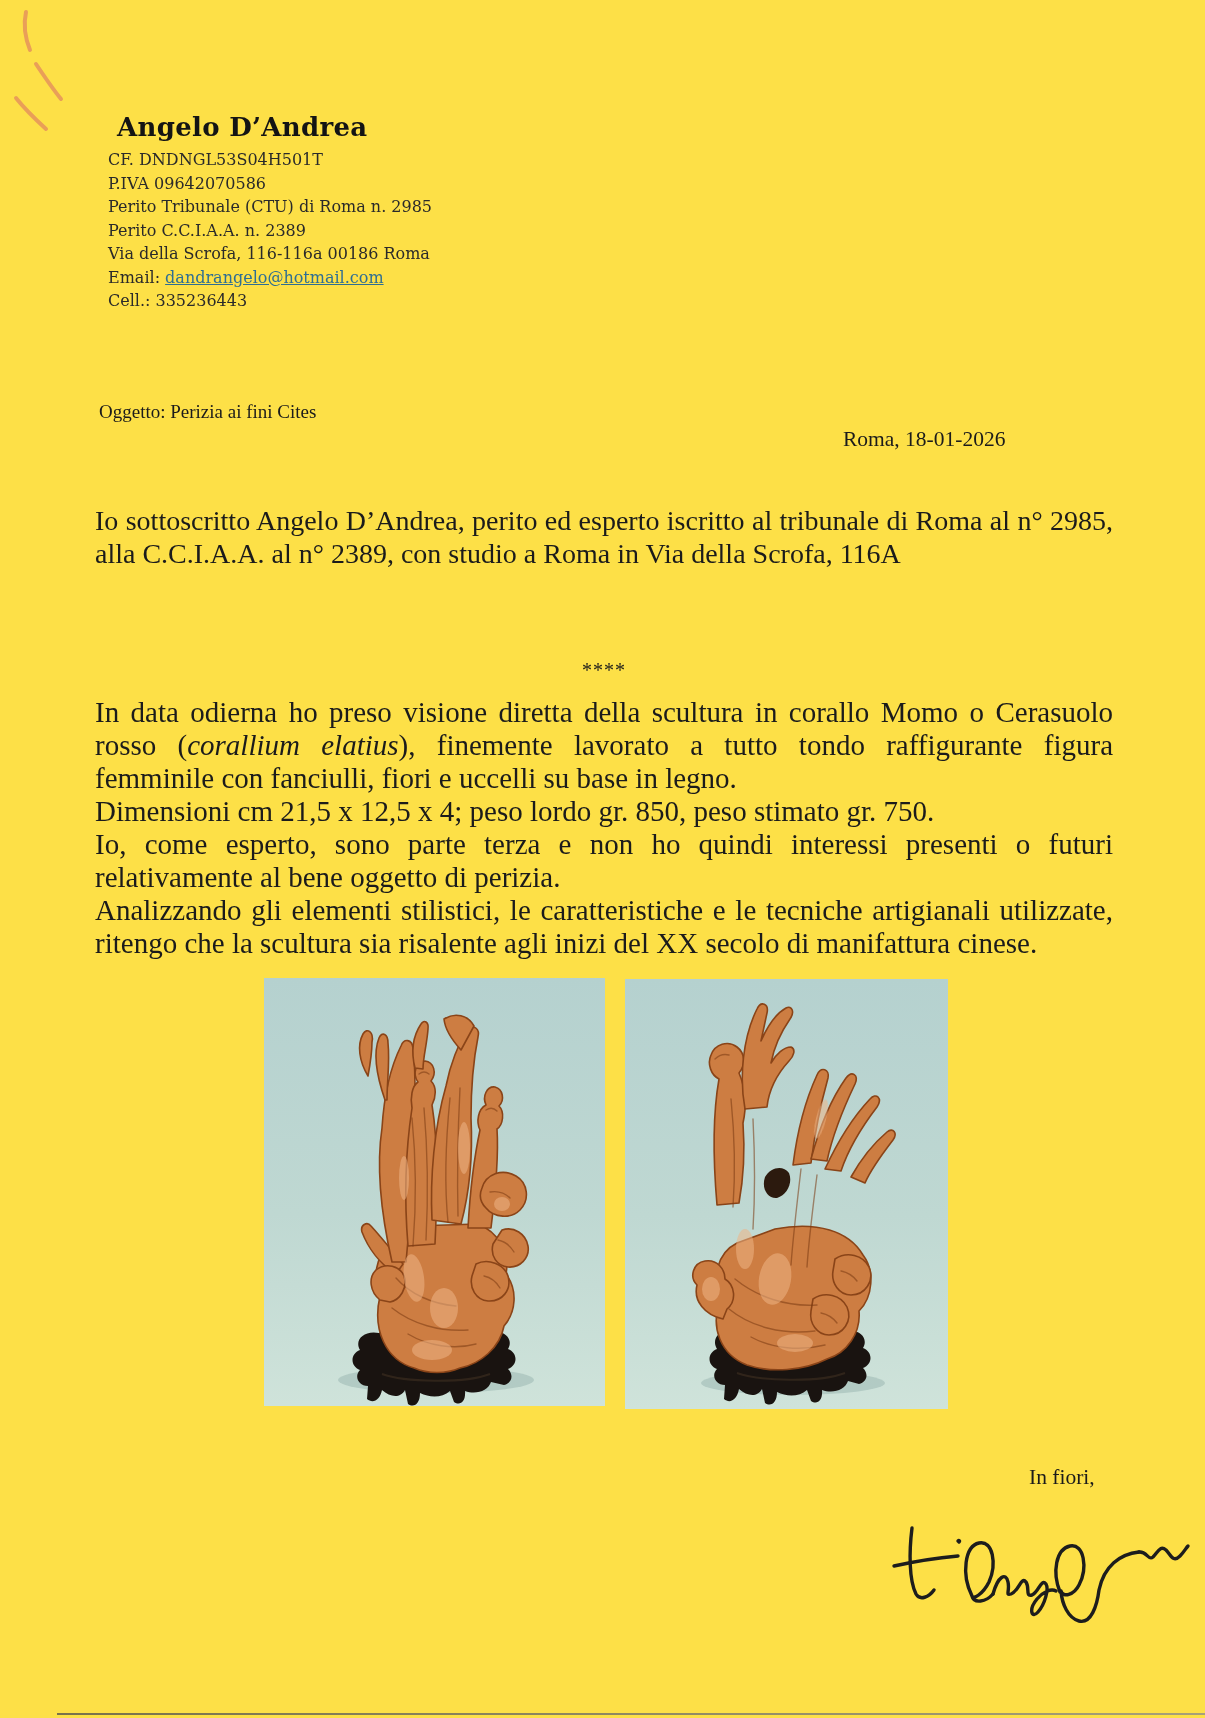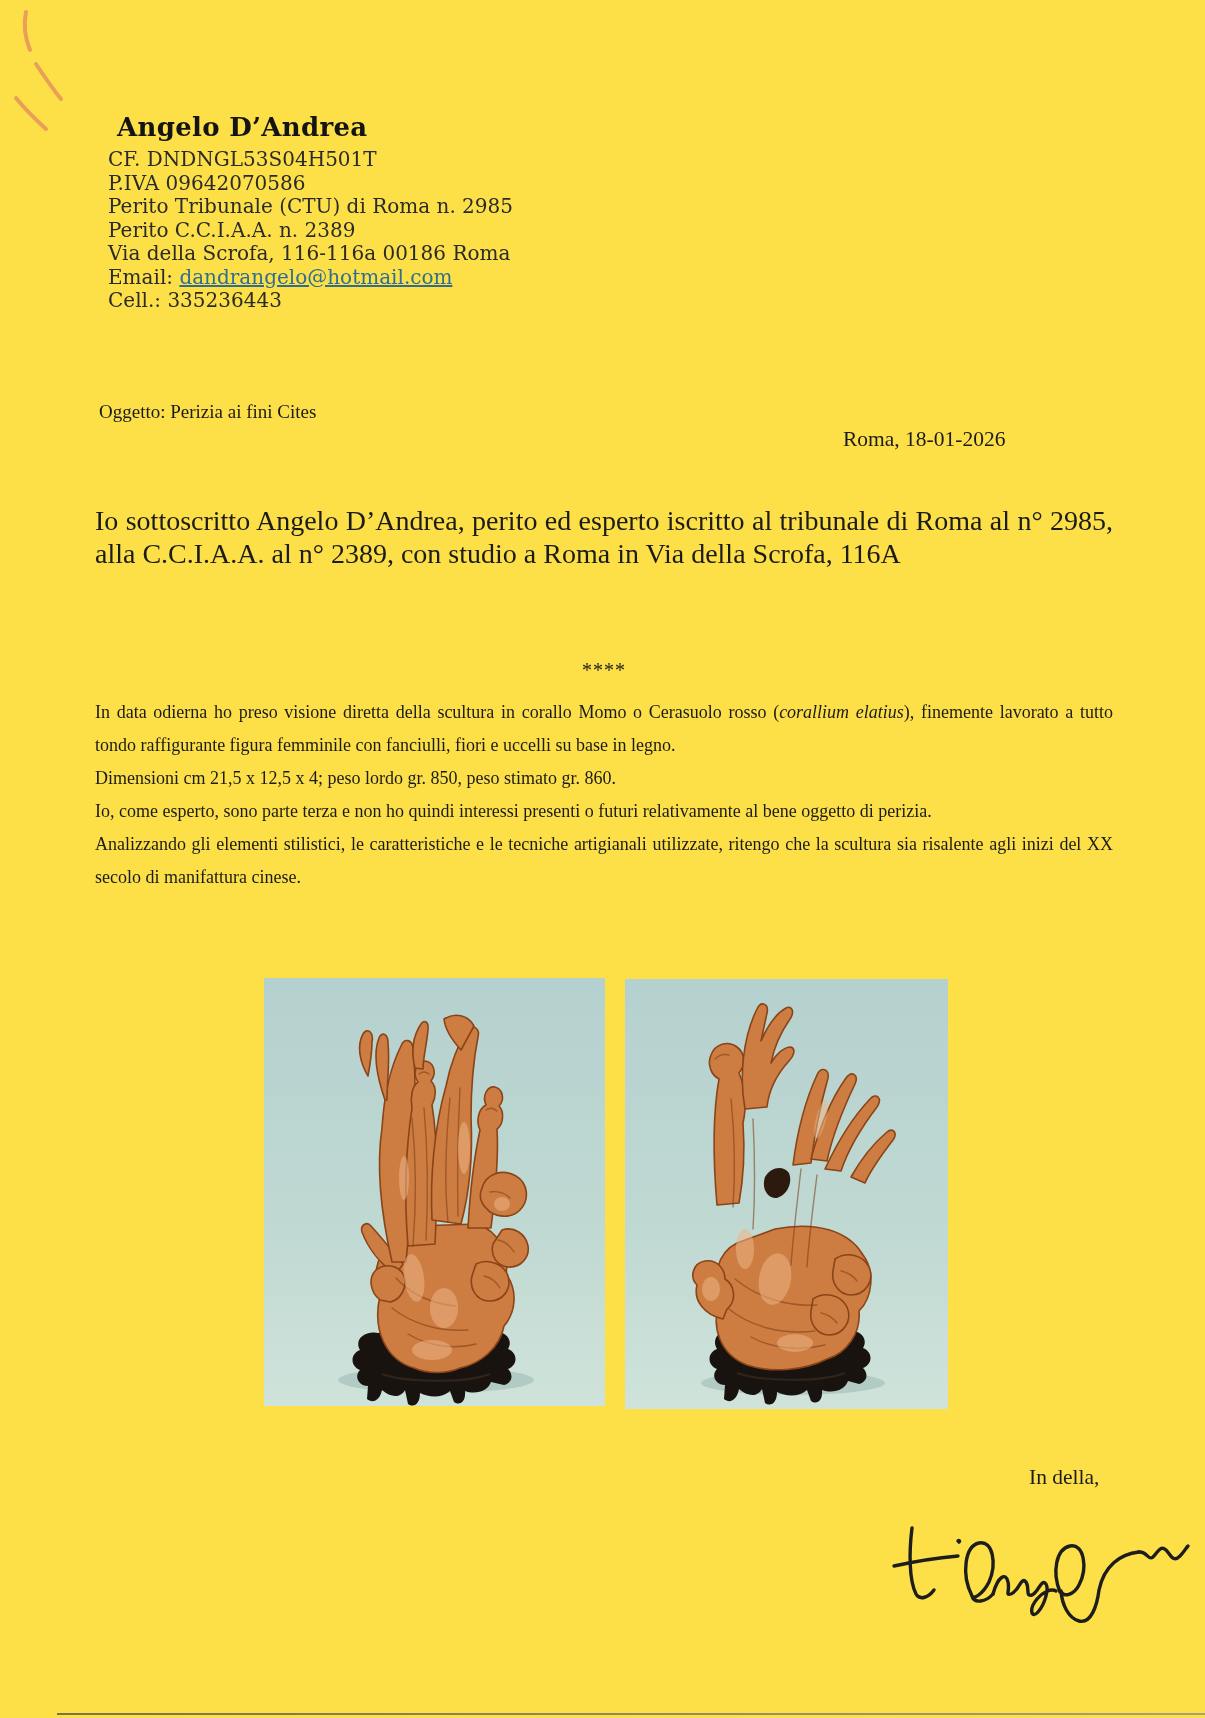--- a/index.html
+++ b/index.html
@@ -15,39 +15,39 @@
 
   
   .letterhead { position:absolute; left:108px; top:112px; }
   .letterhead-name {
     font-family:"DejaVu Serif", serif;
     font-size:26px; font-weight:700; letter-spacing:.3px;
     color:#141414; margin:0 0 6px 9px;
   }
   .letterhead-line {
     font-family:"DejaVu Serif", serif;
-    font-size:20px; line-height:23.5px; color:#2a2a2a;
+    font-size:16px; line-height:23.5px; color:#2a2a2a;
     white-space:nowrap;
   }
   .email-link { color:#2e6e93; text-decoration:underline; cursor:pointer; }
 
   
   .subject  { position:absolute; left:99px;  top:401px; font-size:19px; }
   .dateline { position:absolute; left:843px; top:427px; font-size:21.5px; }
   .intro {
     position:absolute; left:95px; top:504px; width:1018px;
     font-size:28px; line-height:33px; text-align:justify; margin:0;
   }
   .separator {
     position:absolute; left:95px; top:659px; width:1018px;
     text-align:center; font-size:20px; letter-spacing:1px;
   }
   .body-text {
     position:absolute; left:95px; top:696px; width:1018px;
-    font-size:18px; line-height:33px; text-align:justify;
+    font-size:29px; line-height:33px; text-align:justify;
   }
   .body-text p { margin:0; }
   .species-italic { font-style:italic; }
 
   
   .photo {
     position:absolute;
     background:linear-gradient(180deg,#b5d1cf 0%, #bfd8d2 55%, #cfe3da 100%);
   }
   .photo-left  { left:264px; top:978px; width:341px; height:428px; }
@@ -93,21 +93,21 @@
 
   <div class="subject">Oggetto: Perizia ai fini Cites</div>
   <div class="dateline">Roma, 18-01-2026</div>
 
   <p class="intro">Io sottoscritto Angelo D’Andrea, perito ed esperto iscritto al tribunale di Roma al n° 2985, alla C.C.I.A.A. al n° 2389, con studio a Roma in Via della Scrofa, 116A</p>
 
   <div class="separator">****</div>
 
   <div class="body-text">
     <p><span>In data odierna ho preso visione diretta della scultura in corallo Momo o Cerasuolo rosso (</span><em class="species-italic">corallium elatius</em><span>), finemente lavorato a tutto tondo raffigurante figura femminile con fanciulli, fiori e uccelli su base in legno.</span></p>
-    <p>Dimensioni cm 21,5 x 12,5 x 4; peso lordo gr. 850, peso stimato gr. 860.</p>
+    <p>Dimensioni cm 21,5 x 12,5 x 4; peso lordo gr. 850, peso stimato gr. 750.</p>
     <p>Io, come esperto, sono parte terza e non ho quindi interessi presenti o futuri relativamente al bene oggetto di perizia.</p>
     <p>Analizzando gli elementi stilistici, le caratteristiche e le tecniche artigianali utilizzate, ritengo che la scultura sia risalente agli inizi del XX secolo di manifattura cinese.</p>
   </div>
 
   <div class="photo photo-left">
     <svg viewBox="0 0 341 428">
 
       <ellipse cx="172" cy="402" rx="98" ry="13" fill="#9db8b2" opacity="0.55"></ellipse>
 
       <path d="M115,355 C100,352 90,362 96,372 C86,376 86,388 96,392 C90,398 94,408 104,408 L103,421 C109,426 116,422 118,412 C126,419 136,421 141,412 L144,426 C150,430 156,426 156,415 C166,420 178,420 186,413 L190,424 C196,428 202,424 201,413 C212,417 224,413 227,404 L240,407 C248,405 250,397 244,391 C254,387 254,375 244,371 C250,361 240,351 226,355 C214,345 196,341 180,349 L150,345 C134,343 122,347 115,355 Z" fill="#191310"></path>
@@ -207,21 +207,21 @@
       <g fill="#eeb486" opacity="0.55" stroke="none">
         <ellipse cx="150" cy="300" rx="16" ry="26" transform="rotate(10 150 300)"></ellipse>
         <ellipse cx="120" cy="270" rx="9" ry="20"></ellipse>
         <ellipse cx="196" cy="140" rx="5" ry="20" transform="rotate(14 196 140)"></ellipse>
         <ellipse cx="86" cy="310" rx="9" ry="12"></ellipse>
         <ellipse cx="170" cy="364" rx="18" ry="9"></ellipse>
       </g>
     </svg>
   </div>
 
-  <div class="closing">In della,</div>
+  <div class="closing">In fiori,</div>
 
   <div class="signature">
     <svg viewBox="0 0 305 125">
       <g fill="none" stroke="#1d1d1d" stroke-width="3.4" stroke-linecap="round" stroke-linejoin="round">
 
         <path d="M22,16 C19,40 19,68 26,82 C30,89 39,85 44,78"></path>
 
         <path d="M4,54 C22,50 46,46 68,44"></path>
 
         <path d="M68,29 C69,28 70,29 69,30"></path>

